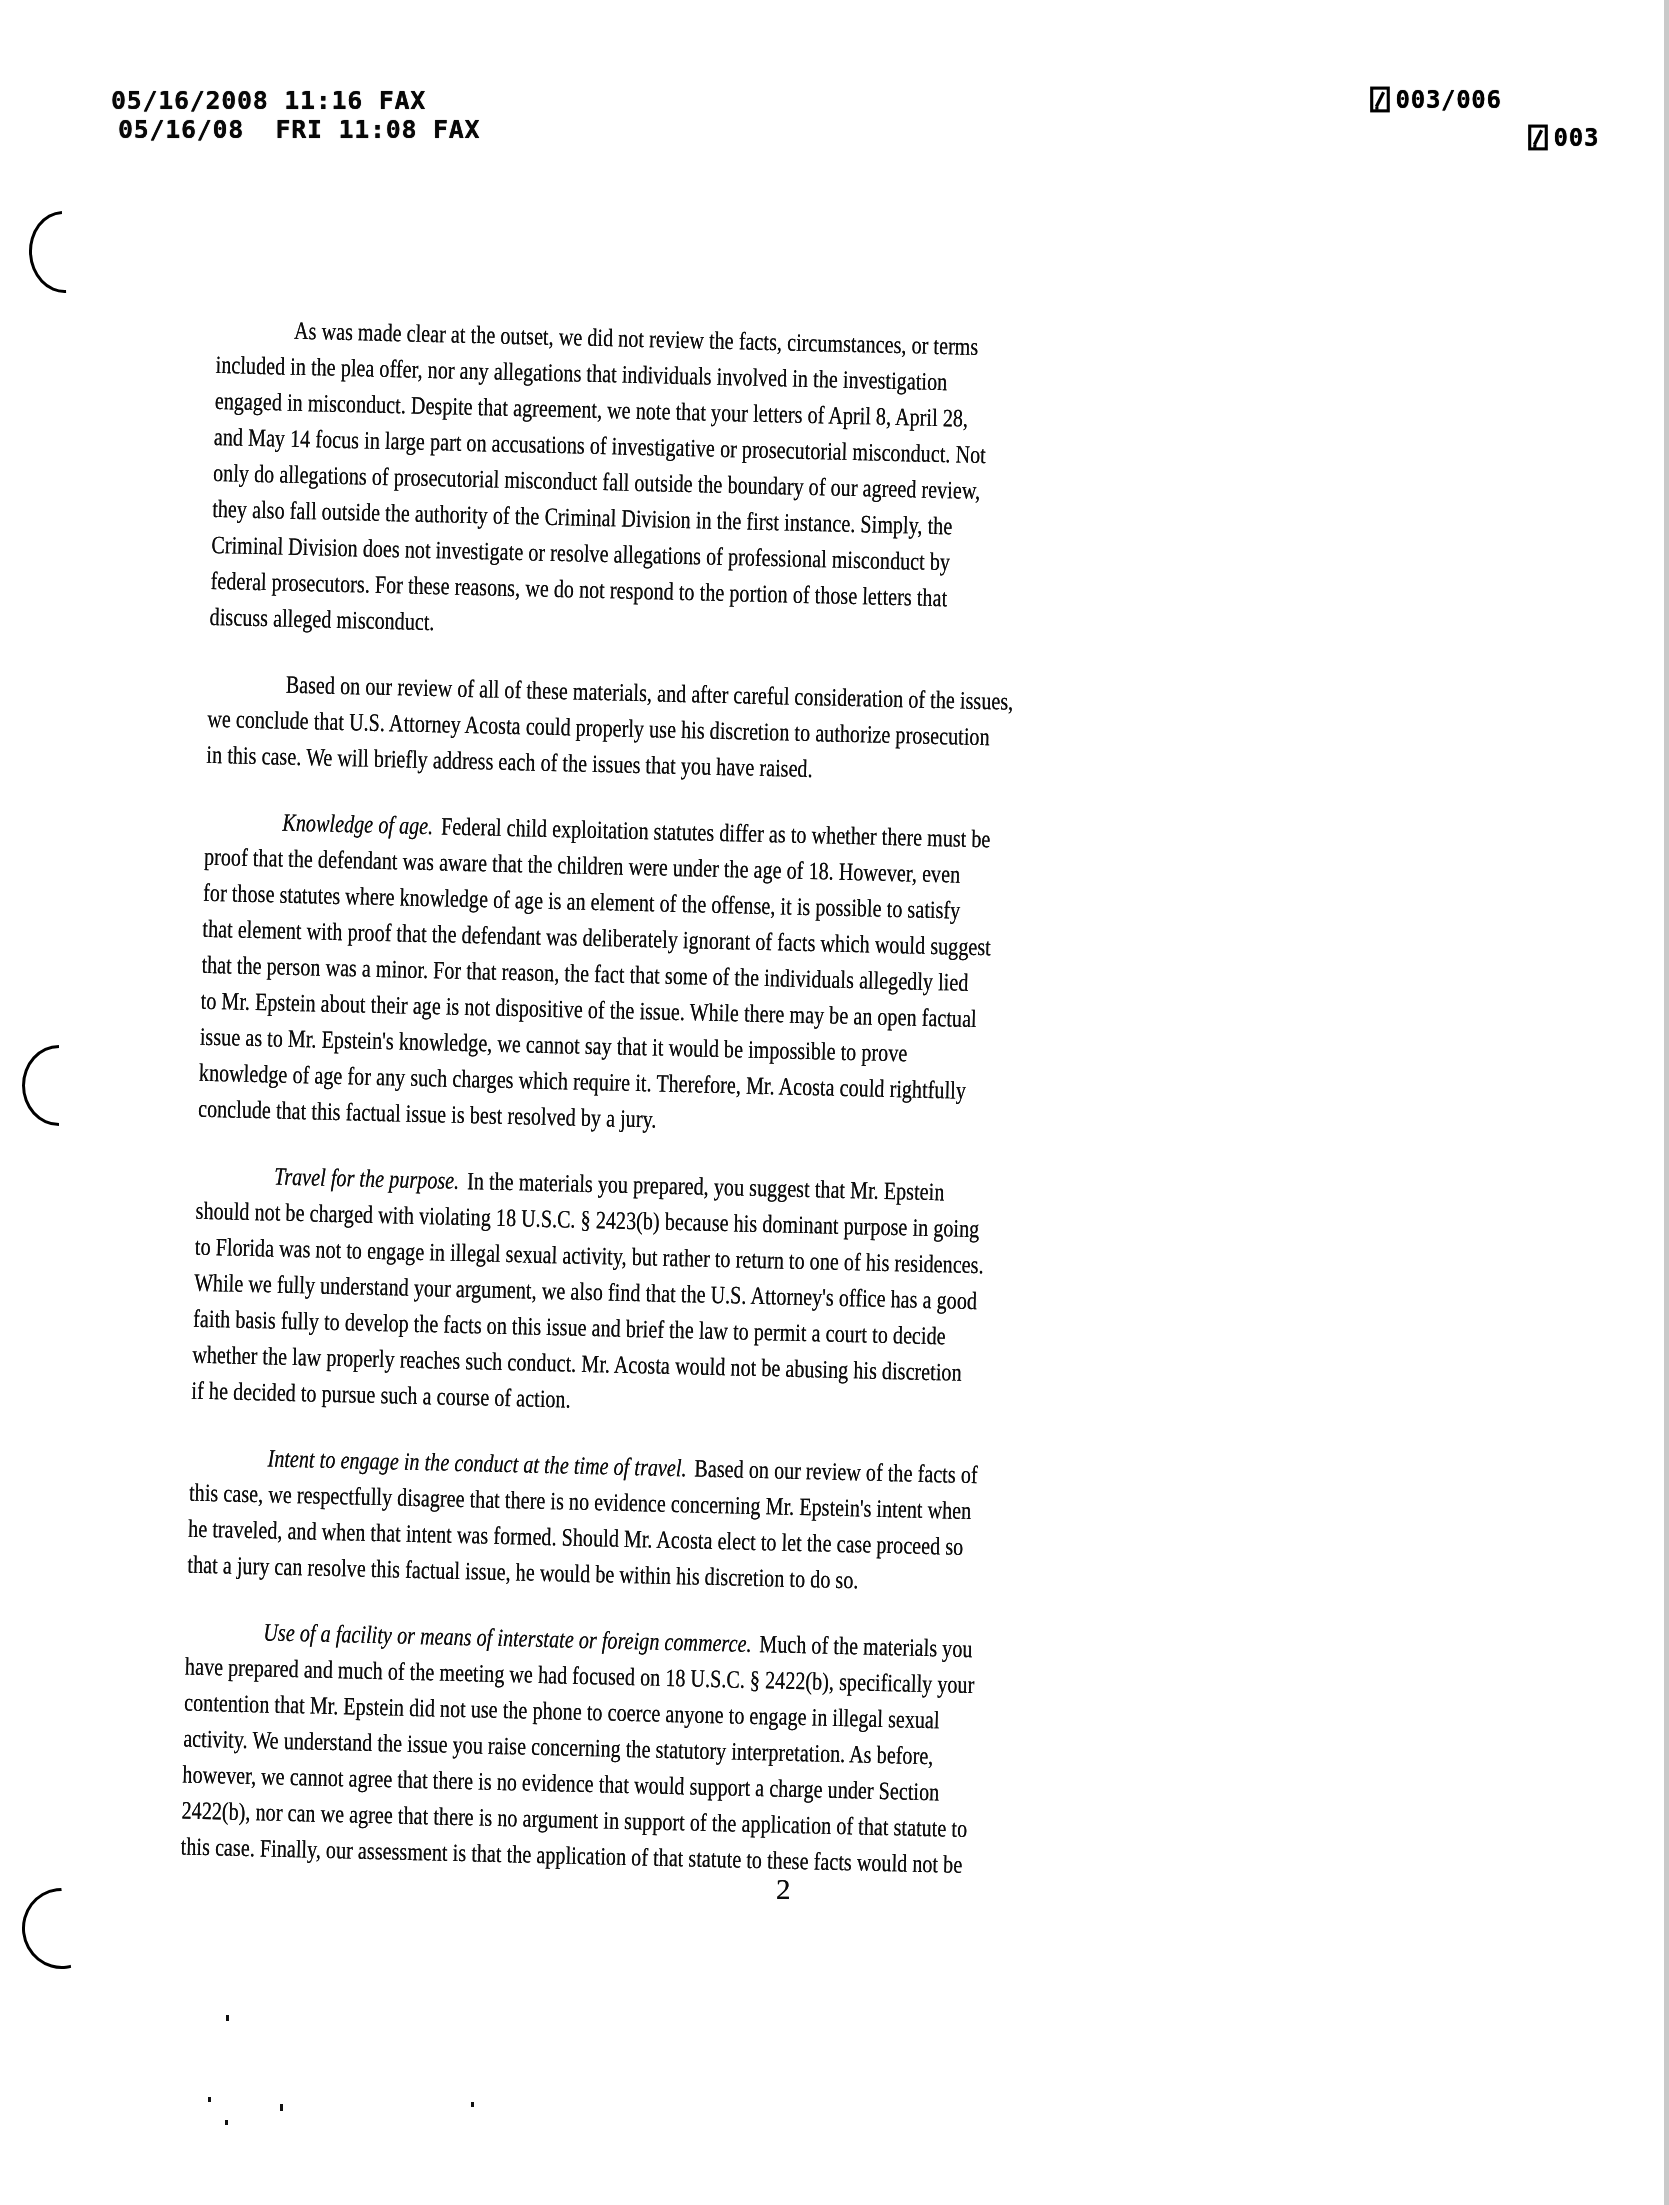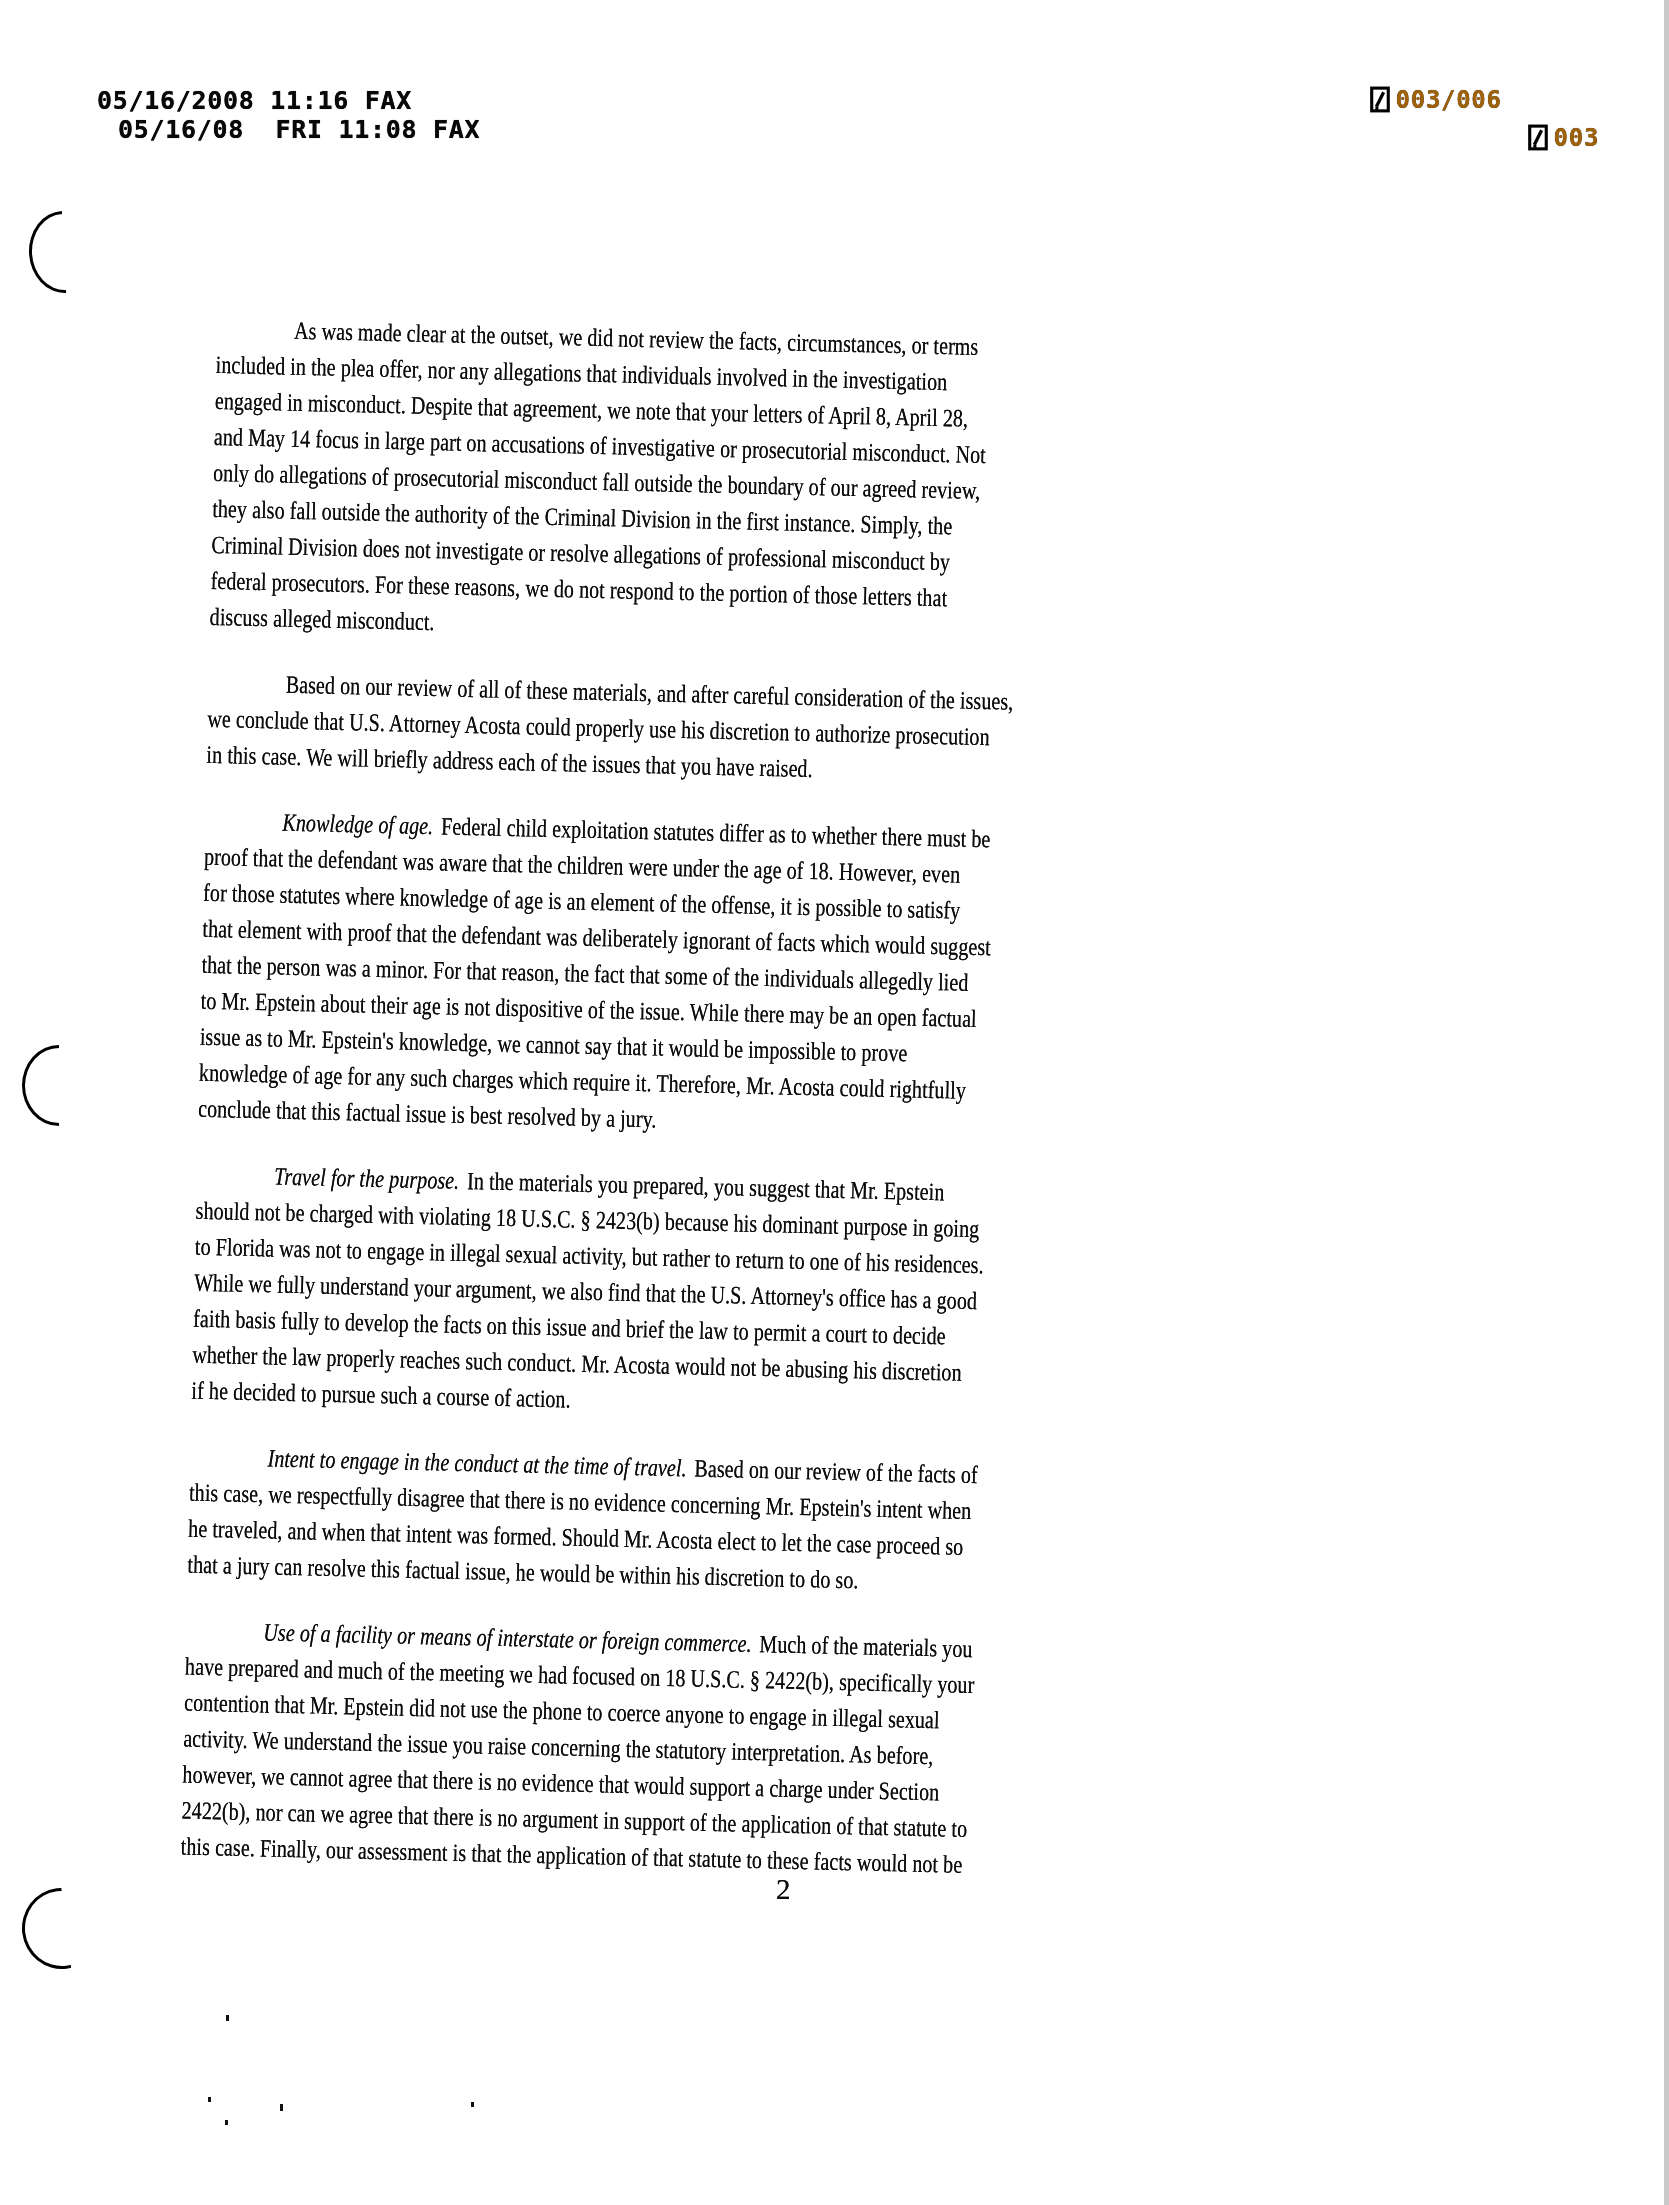--- a/index.html
+++ b/index.html
@@ -15,28 +15,28 @@
   .fax-line{
     position:absolute;
     font-family:"DejaVu Sans Mono", monospace;
     font-weight:700;
     font-size:25px;
     letter-spacing:0.7px;
     white-space:pre;
     color:#080808;
     text-shadow:0 0 0.7px #000;
   }
-  #fax-line1{left:97px;top:86px;text-align:center;}
+  #fax-line1{left:111px;top:86px;text-align:center;}
   #fax-line2{left:118px;top:115px;}
   .stamp{
     position:absolute;
     display:flex;align-items:center;gap:2.6px;
     font-family:"DejaVu Sans Mono", monospace;
     font-weight:700;font-size:24px;letter-spacing:0.7px;
-    color:#a16207;
+    color:#000000;
     text-shadow:0 0 0.7px #000;
   }
   #stamp1{left:1368px;top:85px;}
   #stamp2{left:1526px;top:123px;}
   .stamp svg{display:block;}
   
   #body-block{
     position:absolute;
     left:217px;top:311px;width:1407px;
     transform:rotate(1.35deg) scaleX(0.80);

